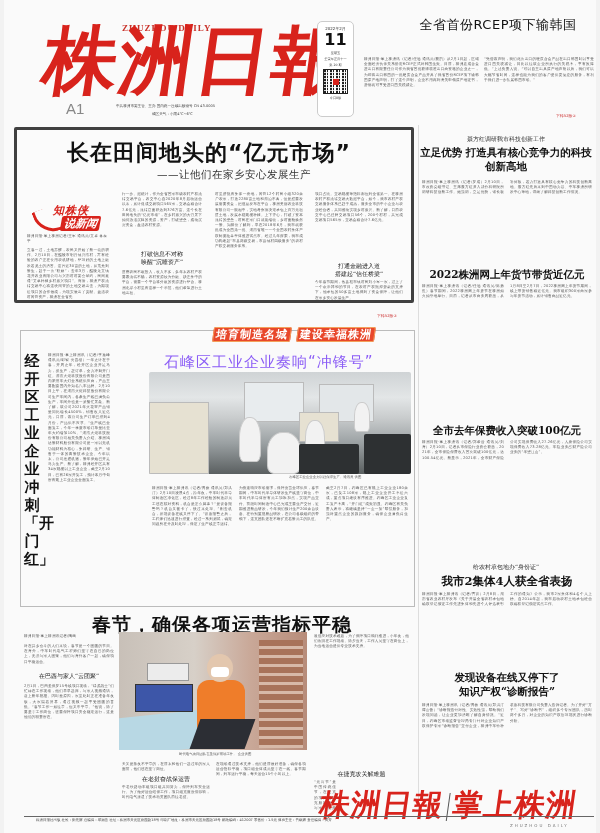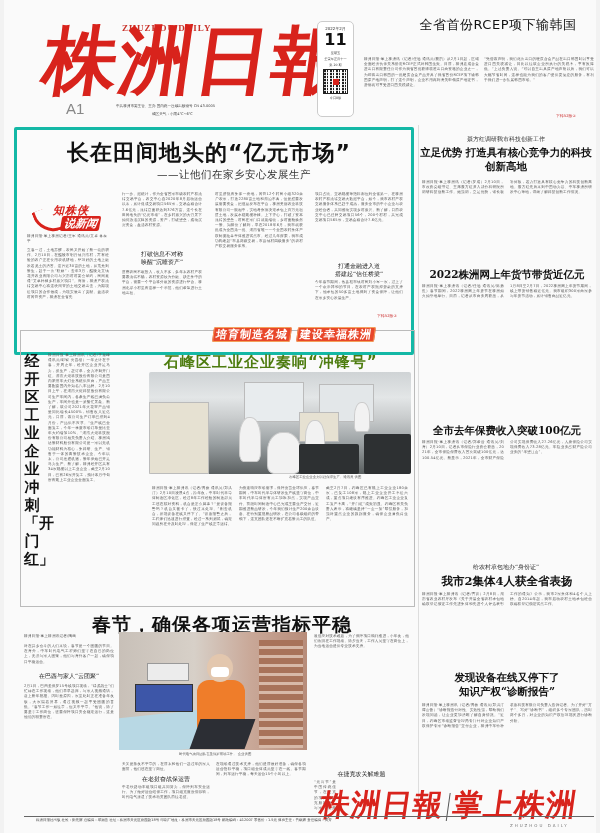--- a/index.html
+++ b/index.html
@@ -18,34 +18,34 @@
   .date-box .day { font-size: 16px; font-weight: bold; line-height: 18px; color: #111; }
   .date-box .small { font-size: 3.2px; color: #444; margin: 2px 0; }
   .qr { width: 25px; height: 25px; margin: 2px auto; background:
      repeating-linear-gradient(90deg, #222 0 2px, #fff 2px 3px, #222 3px 4px, #fff 4px 6px),
      repeating-linear-gradient(0deg, transparent 0 2px, rgba(255,255,255,.8) 2px 3px);
      background-blend-mode: lighten; position: relative; border: 1px solid #222; }
   .qr::after { content: ""; position: absolute; left: 9px; top: 9px; width: 6px; height: 6px; background: #d8231c; }
   
   .rcep-title { position: absolute; left: 394px; top: 15px; width: 200px; text-align: center; font-size: 13px; font-weight: normal; line-height: 19px; color: #111; letter-spacing: 0.5px; }
   
-  .lead-box { position: absolute; left: 10px; top: 127px; width: 400px; height: 228px; border: 3px solid #14b8a6; border-radius: 2px; background: #fbfbfb; }
+  .lead-box { position: absolute; left: 10px; top: 127px; width: 400px; height: 176px; border: 3px solid #404040; border-radius: 2px; background: #fbfbfb; }
   .lead-title { position: absolute; left: 50px; top: 8px; font-size: 22px; font-weight: bold; color: #111; letter-spacing: 1px; }
   .lead-sub { position: absolute; left: 140px; top: 38px; font-size: 10.5px; color: #333; letter-spacing: 0.5px; }
   .zz-logo { position: absolute; left: 14px; top: 60px; width: 80px; height: 40px; margin-top: 13px; }
   .zz-logo .l1 { position: absolute; left: 22px; top: 0; font-size: 11px; font-weight: bold; color: #d8231c; font-style: italic; letter-spacing: 1px; }
   .zz-logo .l2 { position: absolute; left: 30px; top: 13px; font-size: 11px; font-weight: bold; color: #fff; font-style: italic; background: #d8231c; padding: 0 3px; border-radius: 2px; transform: skewX(-10deg); }
   .zz-logo .swoosh { position: absolute; left: 4px; top: 4px; width: 30px; height: 26px; border-left: 3px solid #d8231c; border-bottom: 3px solid #d8231c; border-radius: 0 0 0 22px; transform: rotate(-20deg); }
   .subhead { font-size: 6px; color: #222; text-align: center; line-height: 8px; }
   .jump { font-size: 3.8px; color: #c33; }
   .banner { position: absolute; left: 170px; top: 327px; width: 240px; height: 14px; text-align: center; font-size: 11px; font-weight: bold; color: #fff; letter-spacing: 1px; }
   .banner span { background: #e8472b; padding: 0 3px; margin: 0 3px; border-radius: 2px; box-shadow: 0 0 0 1px #f3a05a inset; display: inline-block; transform: skewX(-8deg); }
   .section-box { position: absolute; left: 16px; top: 330px; width: 395px; height: 277px; border: 1px solid #bbb; }
   .vert-title { position: absolute; left: 20px; top: 352px; width: 16px; font-size: 15px; line-height: 18px; font-weight: bold; color: #111; text-align: center; }
-  .shifeng-title { position: absolute; left: 160px; top: 353px; font-size: 15px; font-weight: bold; color: #4d7c0f; letter-spacing: 1px; }
+  .shifeng-title { position: absolute; left: 160px; top: 353px; font-size: 15px; font-weight: normal; color: #8b5cf6; letter-spacing: 1px; }
   .photo1 { position: absolute; left: 145px; top: 372px; width: 262px; height: 102px; border-radius: 2px; overflow: hidden;
      background: linear-gradient(180deg, #cfd3d5 0%, #e3e6e7 25%, #c9cccd 45%, #9aa0a2 70%, #5a5f60 100%); }
   .photo1 .w1 { position: absolute; left: 95px; top: 10px; width: 60px; height: 40px; background: #e8ecee; border: 1px solid #bbb; }
   .photo1 .w2 { position: absolute; left: 170px; top: 12px; width: 55px; height: 38px; background: #e3e7e9; border: 1px solid #bbb; }
   .photo1 .person { position: absolute; border-radius: 45% 45% 20% 20%; background: #f2f2f2; border: 1px solid #ccc; }
   .photo1 .bin { position: absolute; background: #2d3032; border-radius: 2px; }
   .photo1 .mach { position: absolute; background: #e6e1d2; border: 1px solid #bbb; }
   .caption { font-size: 3.4px; color: #555; }
   .spring-title { position: absolute; left: 88px; top: 612px; font-size: 19px; font-weight: bold; color: #111; letter-spacing: 1px; }
   .photo2 { position: absolute; left: 115px; top: 632px; width: 188px; height: 118px; overflow: hidden;

